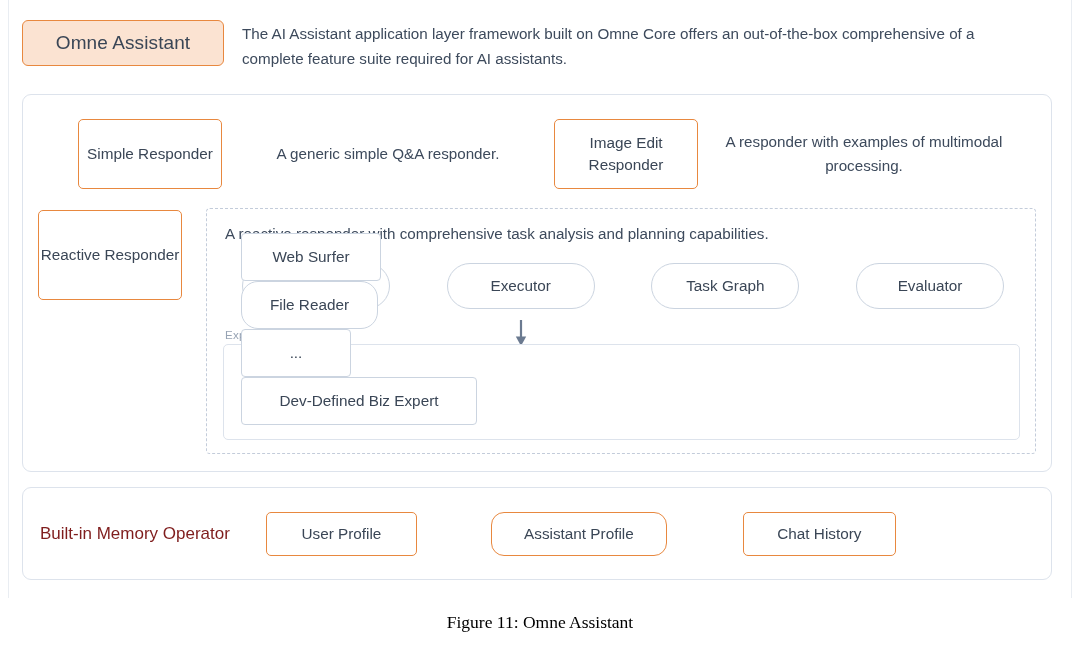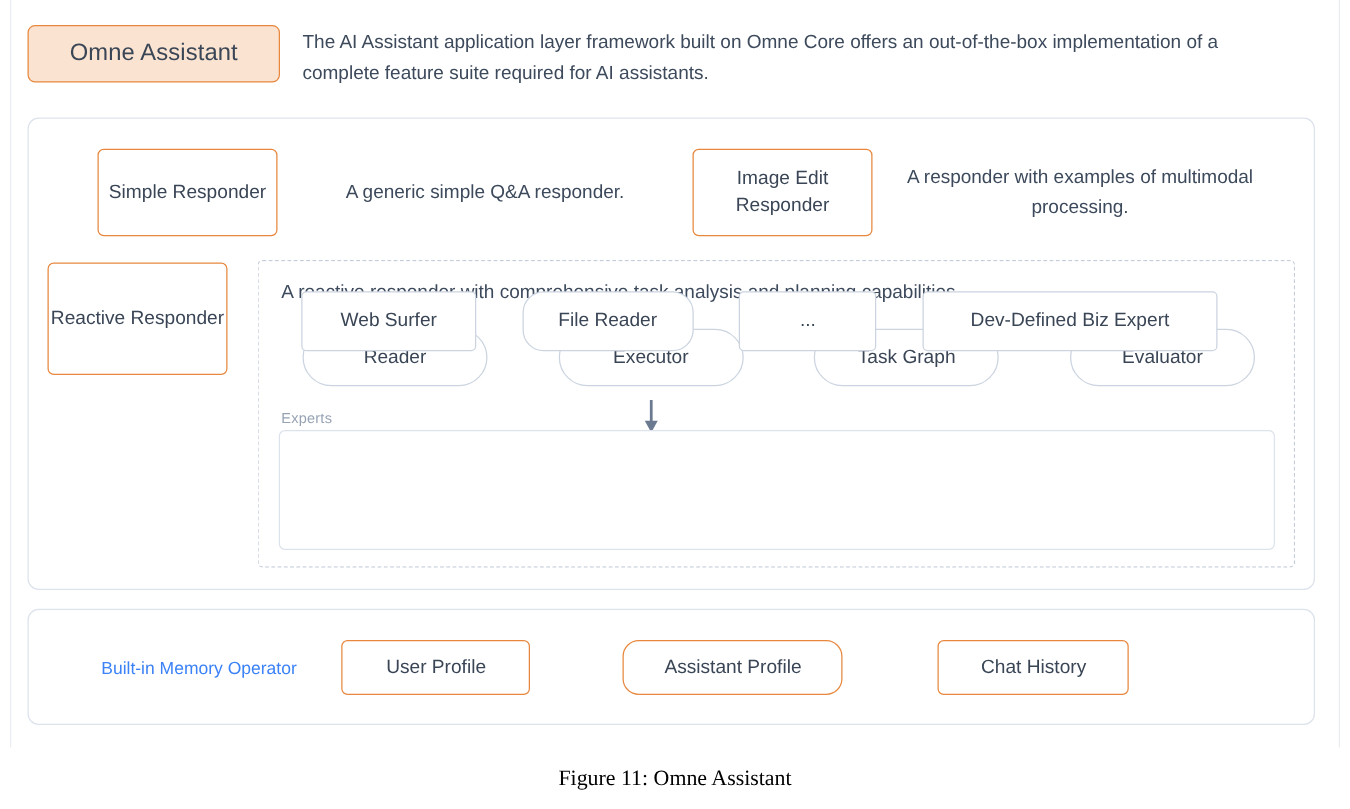--- a/index.html
+++ b/index.html
@@ -201,20 +201,21 @@
     border-radius: 5px;
     background: #ffffff;
   }
   #experts-row {
     position: absolute;
     left: 34px;
     top: 24px;
     width: 733px;
     display: flex;
     justify-content: space-between;
+    flex-direction: column;
   }
   .expert {
     box-sizing: border-box;
     height: 48px;
     border: 1.4px solid #cbd4e0;
     border-radius: 4px;
     background: #ffffff;
     display: flex;
     align-items: center;
     justify-content: center;
@@ -231,24 +232,23 @@
   #memory-row {
     position: absolute;
     left: 40px;
     top: 512px;
     width: 994px;
     height: 44px;
     display: flex;
     align-items: center;
   }
   #memory-label {
-    font-size: 14px;
-    color: #3b82f6;
+    font-size: 17px;
+    color: #7f1d1d;
     white-space: nowrap;
-    margin-left: 41px;
   }
   .mem-box {
     height: 44px;
     font-size: 15.3px;
   }
   .mem-box.m0 { width: 151px; margin-left: 36px; }
   .mem-box.m1 { width: 176px; margin-left: 74px; border-radius: 13px; }
   .mem-box.m2 { width: 153px; margin-left: 76px; }
 
   
@@ -266,21 +266,21 @@
 </head>
 <body>
 
 <div id="page">
 
   <div class="page-rule left"></div>
   <div class="page-rule right"></div>
 
   <div id="header">
     <div id="title-badge">Omne Assistant</div>
-    <div id="header-desc">The AI Assistant application layer framework built on Omne Core offers an out-of-the-box implementation of a complete feature suite required for AI assistants.</div>
+    <div id="header-desc">The AI Assistant application layer framework built on Omne Core offers an out-of-the-box comprehensive of a complete feature suite required for AI assistants.</div>
   </div>
 
   <div class="panel" id="panel-main"></div>
 
   <div id="row-responders">
 
     <div class="resp-group g0">
       <div class="obox resp-box">Simple Responder</div>
       <div class="resp-desc">A generic simple Q&amp;A responder.</div>
     </div>

